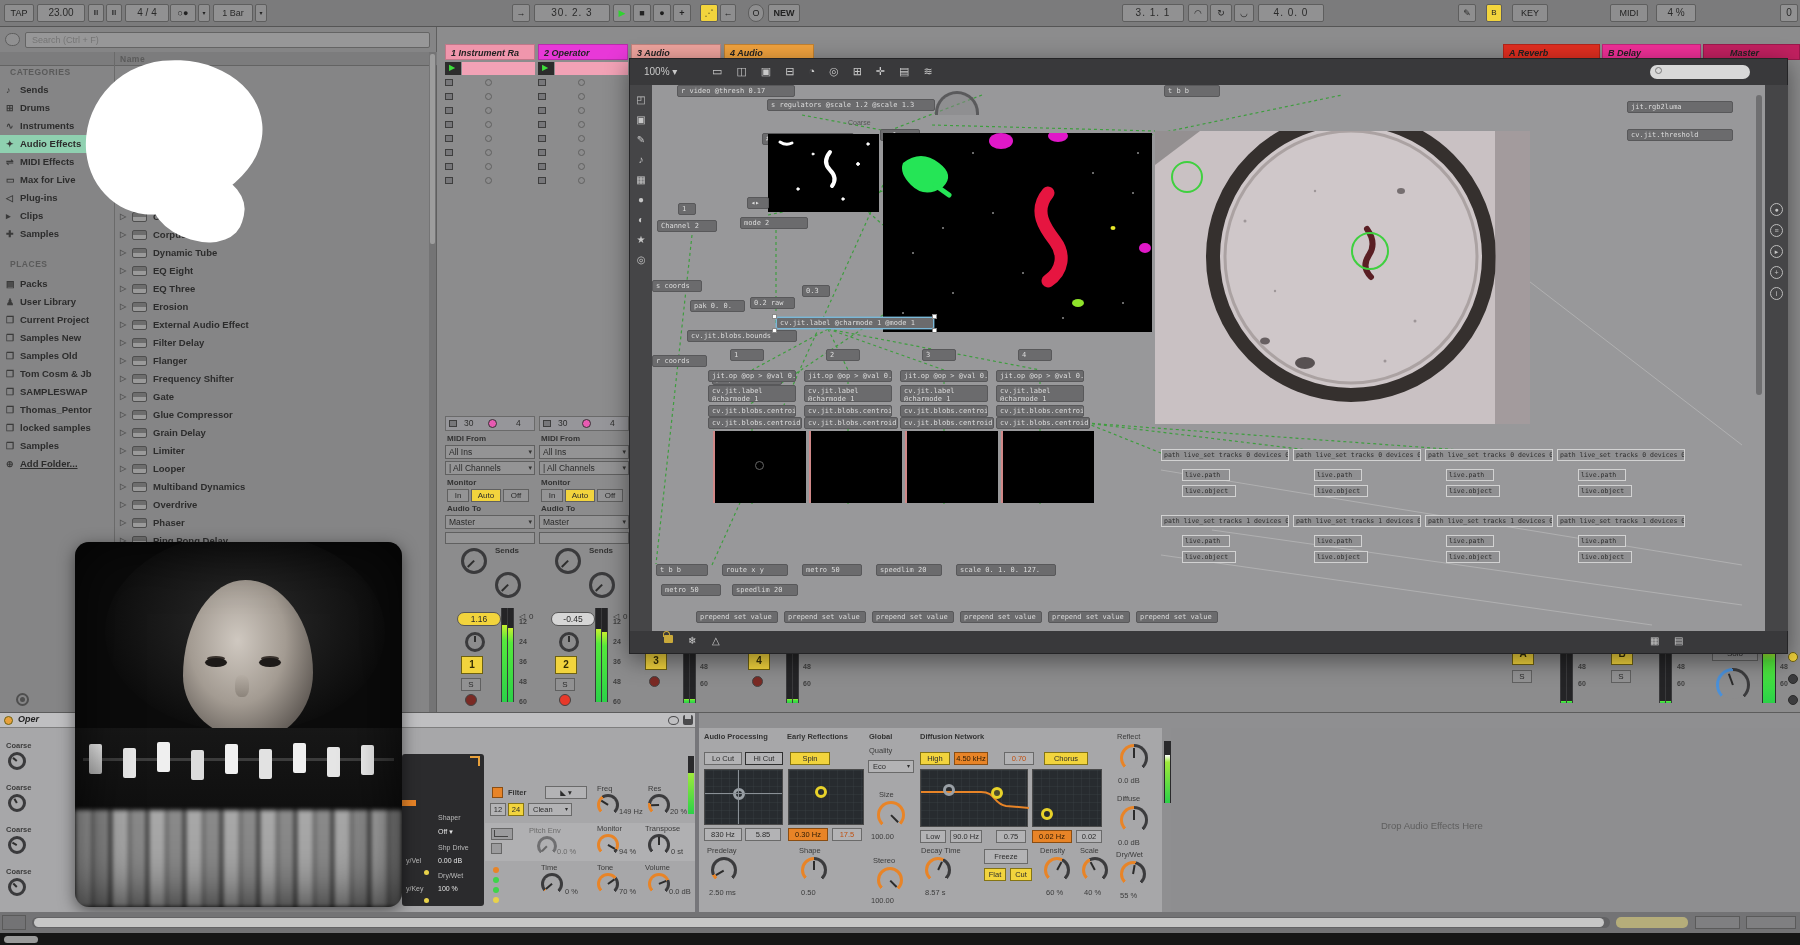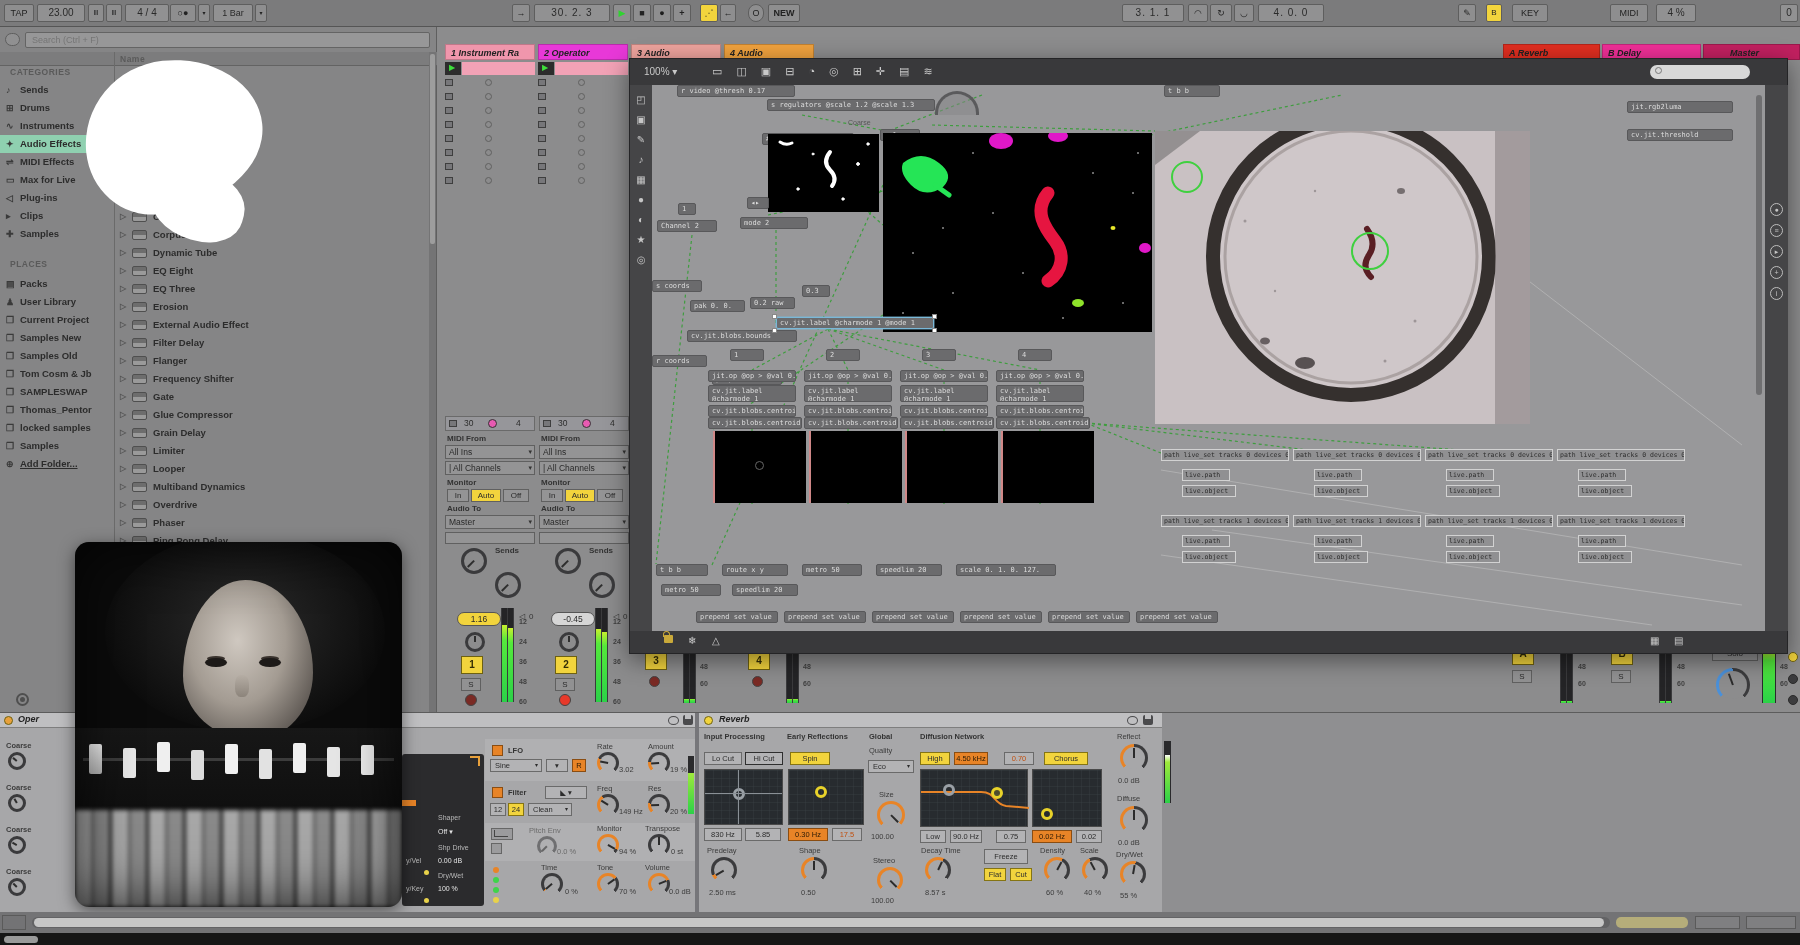--- a/index.html
+++ b/index.html
@@ -770,37 +770,20 @@
         <div class="ptext" style="left:36px;top:90px;color:#b8b8b8">Shp Drive</div>
         <div class="ptext" style="left:36px;top:103px;color:#e4e4e4">0.00 dB</div>
         <div class="ptext" style="left:4px;top:103px;color:#b8b8b8">y/Vel</div>
         <span style="position:absolute;left:22px;top:116px;width:5px;height:5px;border-radius:50%;background:#e8d24a"></span>
         <div class="ptext" style="left:4px;top:131px;color:#b8b8b8">y/Key</div>
         <span style="position:absolute;left:22px;top:144px;width:5px;height:5px;border-radius:50%;background:#e8d24a"></span>
         <div class="ptext" style="left:36px;top:118px;color:#b8b8b8">Dry/Wet</div>
         <div class="ptext" style="left:36px;top:131px;color:#e4e4e4">100 %</div>
       </div>
 
-      <div class="abs" style="left:485px;top:11px;width:210px;height:42px;background:#b0b0b2">
-        <span style="position:absolute;left:7px;top:6px;width:11px;height:11px;background:#e88427;border:1px solid #8a4d12"></span>
-        <span class="sechead" style="position:absolute;left:23px;top:7px">LFO</span>
-        <div class="pill" style="left:5px;top:20px;width:52px;text-align:left;padding-left:4px"><span>Sine</span><span style="position:absolute;right:3px;font-size:6px">▾</span></div>
-        <div class="pill" style="left:61px;top:20px;width:22px">▾</div>
-        <div class="pill opill" style="left:87px;top:20px;width:14px">R</div>
-        <span class="vlabel" style="position:absolute;left:112px;top:3px">Rate</span>
-        <div class="dk" style="left:112px;top:13px;width:22px;height:22px;--p:20;--r:-80deg;--f:#b0b0b2">
-            <i></i>
-          </div>
-        <span class="vlabel" style="position:absolute;left:134px;top:26px">3.02</span>
-        <span class="vlabel" style="position:absolute;left:163px;top:3px">Amount</span>
-        <div class="dk" style="left:163px;top:13px;width:22px;height:22px;--p:14;--r:-95deg;--f:#b0b0b2">
-            <i></i>
-          </div>
-        <span class="vlabel" style="position:absolute;left:185px;top:26px">19 %</span>
-      </div>
       <div class="abs" style="left:485px;top:53px;width:210px;height:42px;background:#a7a7a9">
         <span style="position:absolute;left:7px;top:6px;width:11px;height:11px;background:#e88427;border:1px solid #8a4d12"></span>
         <span class="sechead" style="position:absolute;left:23px;top:7px">Filter</span>
         <div class="pill" style="left:60px;top:5px;width:42px">◣ ▾</div>
         <div class="pill" style="left:5px;top:22px;width:16px">12</div>
         <div class="pill ypill" style="left:23px;top:22px;width:16px">24</div>
         <div class="pill" style="left:43px;top:22px;width:44px;text-align:left;padding-left:4px"><span>Clean</span><span style="position:absolute;right:3px;font-size:6px">▾</span></div>
         <span class="vlabel" style="position:absolute;left:112px;top:3px">Freq</span>
         <div class="dk" style="left:112px;top:13px;width:22px;height:22px;--p:28;--r:-58deg;--f:#a7a7a9">
             <i></i>
@@ -857,29 +840,23 @@
           </div>
         <span class="vlabel" style="position:absolute;left:184px;top:26px">0.0 dB</span>
       </div>
       <div class="abs" style="left:688px;top:28px;width:6px;height:58px;background:#2a2a2c">
           <div style="position:absolute;bottom:0;left:0;right:0;height:70%;background:linear-gradient(to top,#2bd148,#9fe93c)"></div>
         </div>
     </div>
 
     <div class="abs" style="left:695px;top:0;width:4px;height:200px;background:#76767a"></div>
 
-    <div class="devhead" style="left:699px;width:463px">
-      <span style="position:absolute;left:5px;top:3px;width:9px;height:9px;border-radius:50%;background:#f2d43d;border:1px solid #6e6110"></span>
-      <span style="position:absolute;left:20px;top:1px">Reverb</span>
-      <span class="balloon" style="left:428px;top:3px"></span>
-      <span class="savedisk" style="left:444px;top:2px"></span>
-    </div>
     <div class="devbody" style="left:699px;width:463px">
 
-      <span class="sechead" style="position:absolute;left:5px;top:4px">Input Processing</span>
+      <span class="sechead" style="position:absolute;left:5px;top:4px">Audio Processing</span>
       <div class="pill" style="left:5px;top:24px;width:38px">Lo Cut</div>
       <div class="pill" style="left:46px;top:24px;width:38px;border:1px solid #2e2e2e">Hi Cut</div>
       <div class="xy" style="left:5px;top:41px;width:79px;height:56px">
           <div class="xydot" style="left:28px;top:18px"></div>
           <div style="position:absolute;left:0;top:23px;width:100%;height:1px;background:#8a9096"></div>
           <div style="position:absolute;left:33px;top:0;width:1px;height:100%;background:#8a9096"></div>
         </div>
       <div class="pill" style="left:5px;top:100px;width:38px">830 Hz</div>
       <div class="pill" style="left:46px;top:100px;width:36px">5.85</div>
       <span class="vlabel" style="position:absolute;left:8px;top:118px">Predelay</span>
@@ -967,20 +944,23 @@
       <span class="vlabel" style="position:absolute;left:417px;top:118px;top:122px">Dry/Wet</span>
       <div class="dk" style="left:421px;top:133px;width:26px;height:26px;--p:41;--r:10deg;--f:#a7a7a9">
           <i></i>
         </div>
       <span class="vlabel" style="position:absolute;left:421px;top:163px">55 %</span>
     </div>
     <div class="abs" style="left:1164px;top:28px;width:7px;height:62px;background:#2a2a2c">
         <div style="position:absolute;bottom:0;left:1px;right:1px;height:78%;background:linear-gradient(to top,#2bd148,#9fe93c 85%,#fff)"></div>
       </div>
 
+    <div class="abs" style="left:1171px;top:15px;width:629px;height:185px;background:#8e8e90">
+      <span style="position:absolute;left:210px;top:92px;font-size:9.5px;color:#5e5e5e">Drop Audio Effects Here</span>
+    </div>
   </div>
 
   <div id="webcam" class="abs">
     <div style="position:absolute;left:30px;top:-10px;width:280px;height:200px;background:radial-gradient(ellipse at 50% 45%,#2b2b2b 0%,#141414 55%,#0b0b0b 75%);border-radius:50%"></div>
     <div style="position:absolute;left:108px;top:38px;width:130px;height:160px;background:radial-gradient(ellipse at 42% 38%,#cfc8c0 0%,#a39b92 45%,#5f5954 80%,#2e2a27 100%);border-radius:48% 52% 46% 54%/60% 58% 42% 40%">
       <div style="position:absolute;left:22px;top:78px;width:22px;height:9px;background:#1d1a18;border-radius:50%;box-shadow:0 -4px 0 -2px #3a332e"></div>
       <div style="position:absolute;left:76px;top:78px;width:22px;height:9px;background:#1d1a18;border-radius:50%;box-shadow:0 -4px 0 -2px #3a332e"></div>
       <div style="position:absolute;left:52px;top:95px;width:14px;height:22px;background:linear-gradient(#b5ada4,#8c847b);border-radius:40%"></div>
     </div>
     <div style="position:absolute;left:0;top:186px;width:327px;height:96px;background:linear-gradient(#171717,#0e0e0e)">

